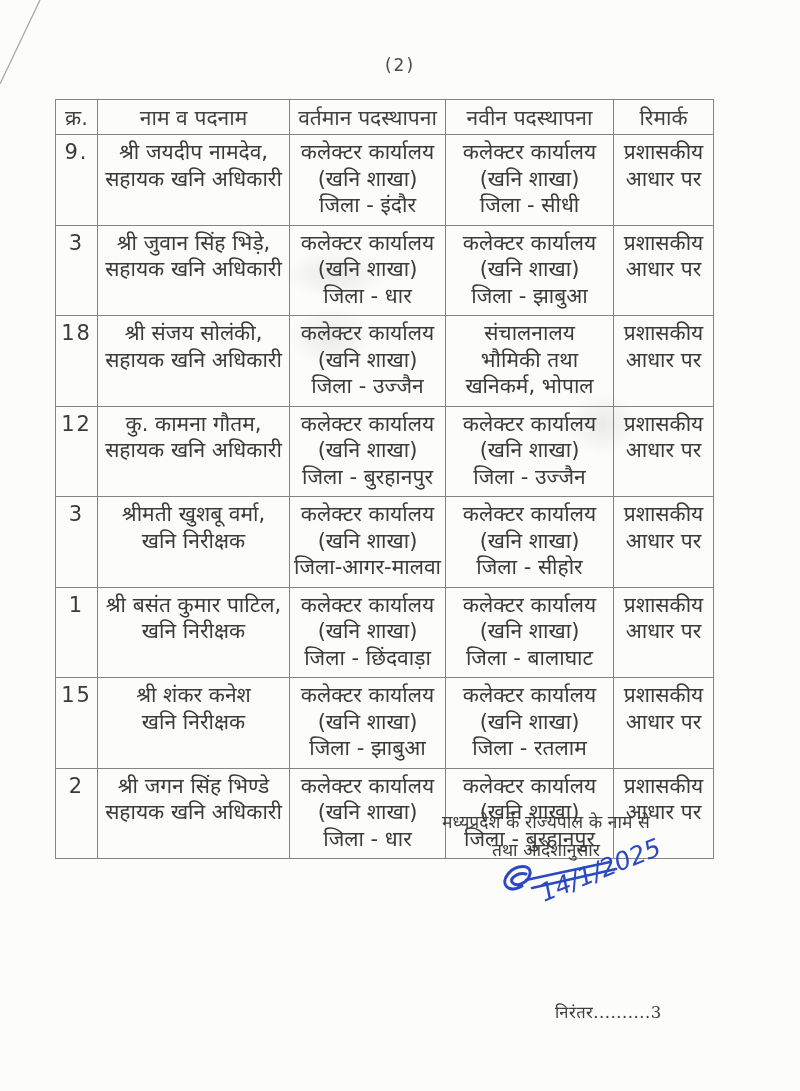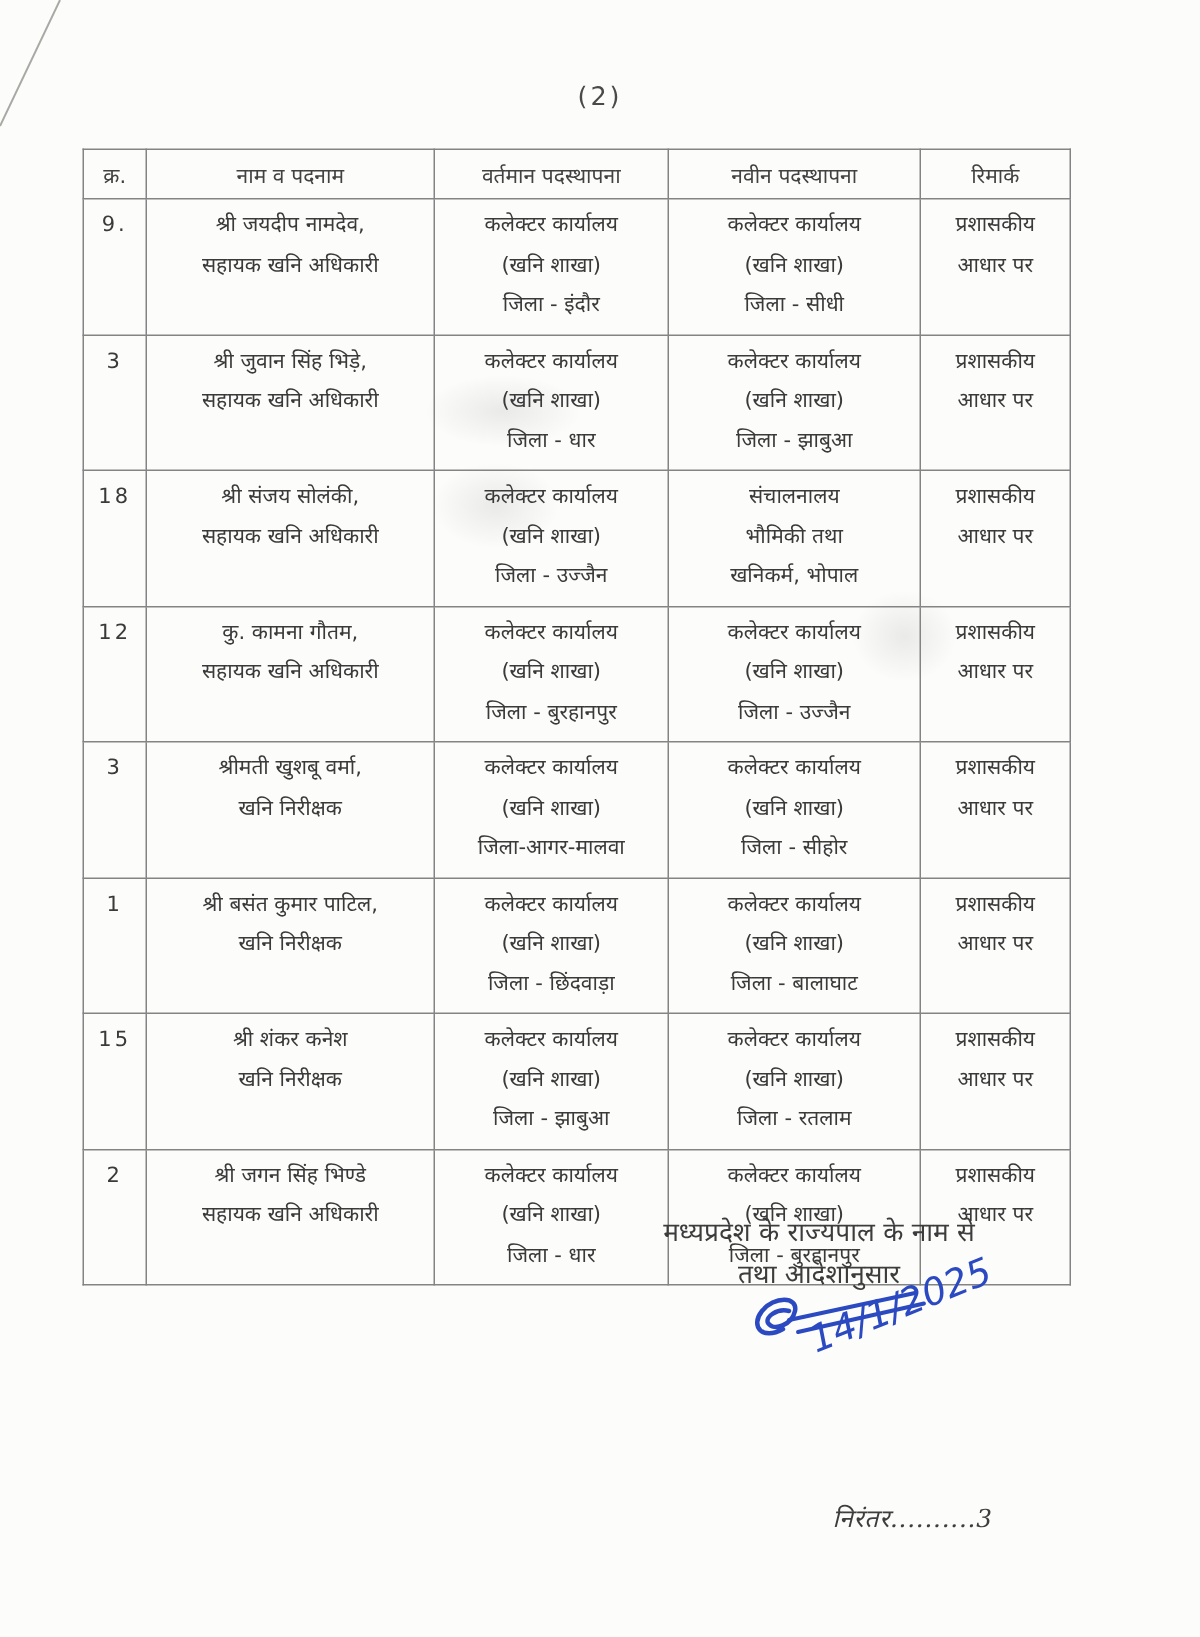--- a/index.html
+++ b/index.html
@@ -34,21 +34,21 @@
     font-size: 17px;
     letter-spacing: 2px;
     color: #4a4a4a;
   }
   table.transfer {
     position: absolute;
     left: 55px;
     top: 99px;
     border-collapse: collapse;
     table-layout: fixed;
-    font-size: 14px;
+    font-size: 21px;
     color: #3a3a3a;
     border-radius: 19px;
   }
   table.transfer th, table.transfer td {
     border: 1.4px solid #848484;
     vertical-align: top;
     text-align: center;
     padding: 4px 2px 6px 2px;
   }
   table.transfer th {
@@ -111,21 +111,20 @@
     fill: var(--ink, #2b49c0);
     font-size: 25px;
     font-style: italic;
     font-family: "DejaVu Sans", sans-serif;
   }
   .continuation {
     position: absolute;
     left: 555px;
     top: 1000px;
     font-size: 16.5px;
-    font-style: italic;
     font-family: "DejaVu Serif", "Liberation Serif", serif;
     color: #3e3e3e;
     letter-spacing: 0.5px;
   }
 </style>
 </head>
 <body>
 
 <div class="page" data-name="document-page">
 

